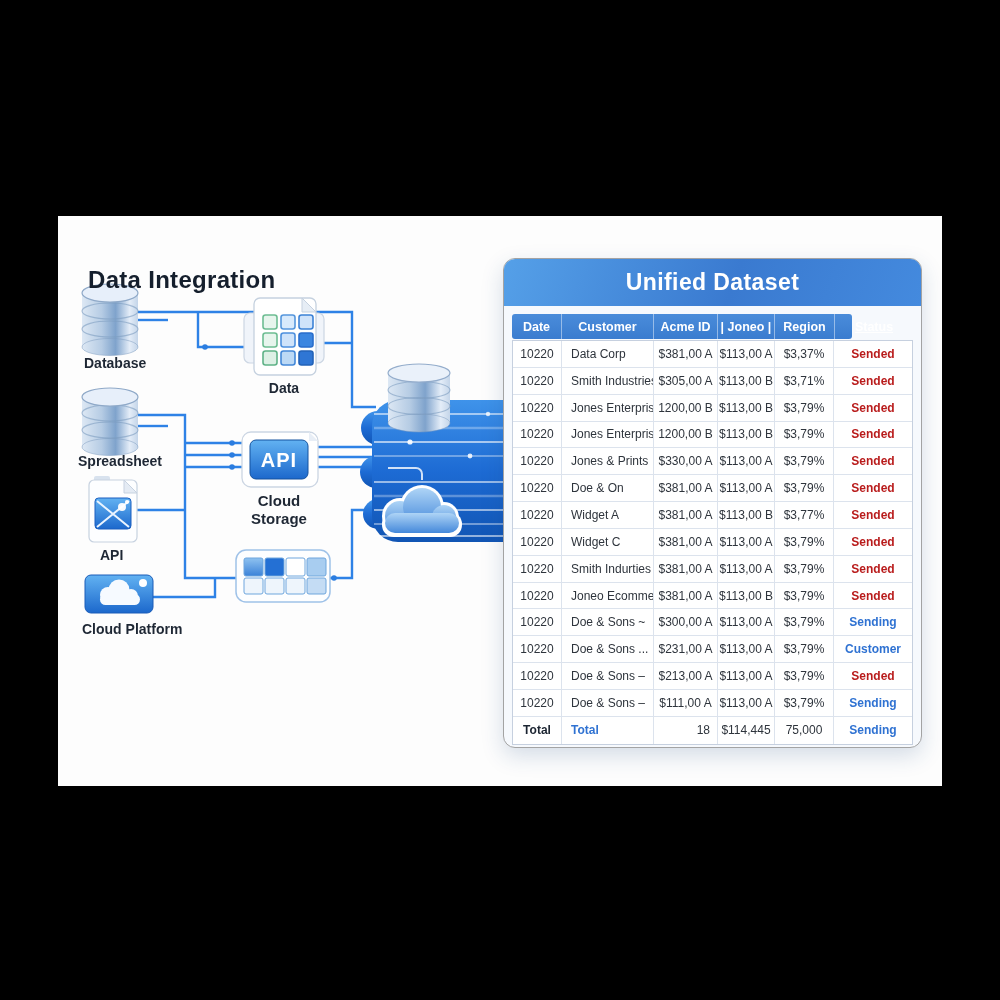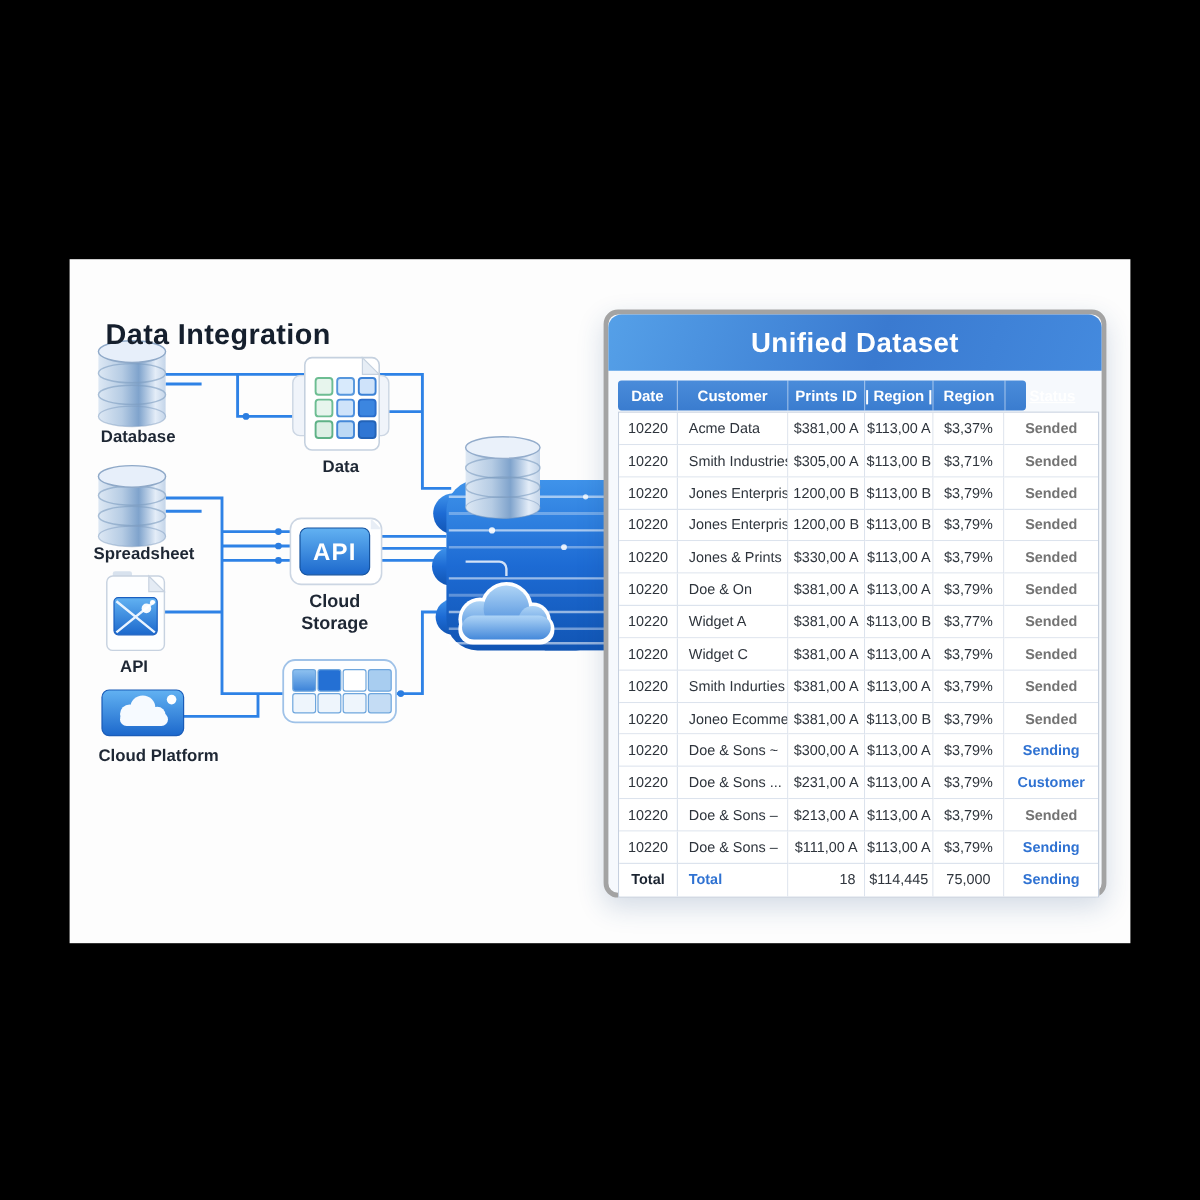--- a/index.html
+++ b/index.html
@@ -6,40 +6,40 @@
   body{width:1000px;height:1000px;position:relative;font-family:"Liberation Sans",sans-serif;}
   .stage{position:absolute;left:0;top:0;width:1000px;height:1000px;background:#000;overflow:hidden;}
   .canvas{position:absolute;left:58px;top:216px;width:884px;height:570px;background:#fdfdfd;overflow:hidden;}
   .page-title{position:absolute;left:30px;top:18px;font-size:24px;font-weight:700;color:#151f2d;letter-spacing:.3px;margin-top:32px;}
   svg.diagram{position:absolute;left:0;top:0;width:884px;height:570px;}
   svg text{font-family:"Liberation Sans",sans-serif;}
   .nodelabel{font-size:14px;font-weight:600;fill:#1e2734;}
   .apitext{font-size:20px;font-weight:800;fill:#ffffff;letter-spacing:1px;}
 
   .panel{position:absolute;left:445px;top:42px;width:419px;height:490px;box-sizing:border-box;
-         background:#f6f9fd;border:4px solid #a3a3a3;border-radius:12px;
+         background:#f6f9fd;border:1px solid #a3a3a3;border-radius:12px;
          box-shadow:0 8px 22px rgba(30,70,130,.18);text-align:center;}
   .panel-title{height:47px;border-radius:11px 11px 0 0;display:flex;align-items:center;justify-content:center;
          background:linear-gradient(110deg,#55a0e8 0%,#3a7ad0 55%,#448ade 100%);
          color:#fff;font-size:23px;font-weight:600;letter-spacing:.4px;}
   .tablewrap{margin:8px 0 0 8px;}
   .thead{display:grid;grid-template-columns:50px 92px 64px 57px 60px 78px;width:340px;height:25px;
          background:linear-gradient(180deg,#4a8cda,#3a7ccf);border-radius:3px;}
   .th{display:flex;align-items:center;justify-content:center;color:#fff;font-size:12.5px;font-weight:700;
       border-right:1px solid rgba(255,255,255,.45);box-sizing:border-box;white-space:nowrap;overflow:hidden;}
   .th:last-child{border-right:none;text-decoration:underline;}
   .tbody{margin-top:1px;width:401px;box-sizing:border-box;border:1px solid #c6d0df;background:#fff;}
   .tr{display:grid;grid-template-columns:49px 92px 64px 57px 59px 78px;}
   .td{height:26.85px;display:flex;align-items:center;justify-content:center;font-size:12px;color:#2e343c;
       border-bottom:1px solid #dce3ed;border-right:1px solid #dce3ed;box-sizing:border-box;
       white-space:nowrap;overflow:hidden;background:#fff;}
   .td.c1{justify-content:flex-start;padding-left:9px;}
   .td.c5{border-right:none;}
   .tr:last-child .td{border-bottom:none;}
-  .td.ok{color:#737373;font-weight:600;}
+  .td.ok{color:#b91c1c;font-weight:600;}
   .td.pend{color:#2f72d2;font-weight:700;}
   .tr.total .td.c0{font-weight:700;color:#1b2431;}
   .tr.total .td.c1{color:#2f72d2;font-weight:600;}
   .tr.total .td.c2{justify-content:flex-end;padding-right:7px;}
 </style>
 </head>
 <body>
 
 <div class="stage">
   <div class="canvas">
@@ -230,29 +230,29 @@
     </svg>
 
     <div class="page-title">Data Integration</div>
 
     <div class="panel">
       <div class="panel-title">Unified Dataset</div>
       <div class="tablewrap">
         <div class="thead">
             <div class="th c0">Date</div>
             <div class="th c1">Customer</div>
-            <div class="th c2">Prints ID</div>
-            <div class="th c3">|  Region  |</div>
+            <div class="th c2">Acme ID</div>
+            <div class="th c3">|  Joneo  |</div>
             <div class="th c4">Region</div>
             <div class="th c5">Status</div>
           </div>
         <div class="tbody">
             <div class="tr">
               <div class="td c0">10220</div>
-              <div class="td c1">Acme Data</div>
+              <div class="td c1">Data Corp</div>
               <div class="td c2">$381,00 A</div>
               <div class="td c3">$113,00 A</div>
               <div class="td c4">$3,37%</div>
               <div class="td c5 ok">Sended</div>
             </div>
             <div class="tr">
               <div class="td c0">10220</div>
               <div class="td c1">Smith Industries</div>
               <div class="td c2">$305,00 A</div>
               <div class="td c3">$113,00 B</div>

